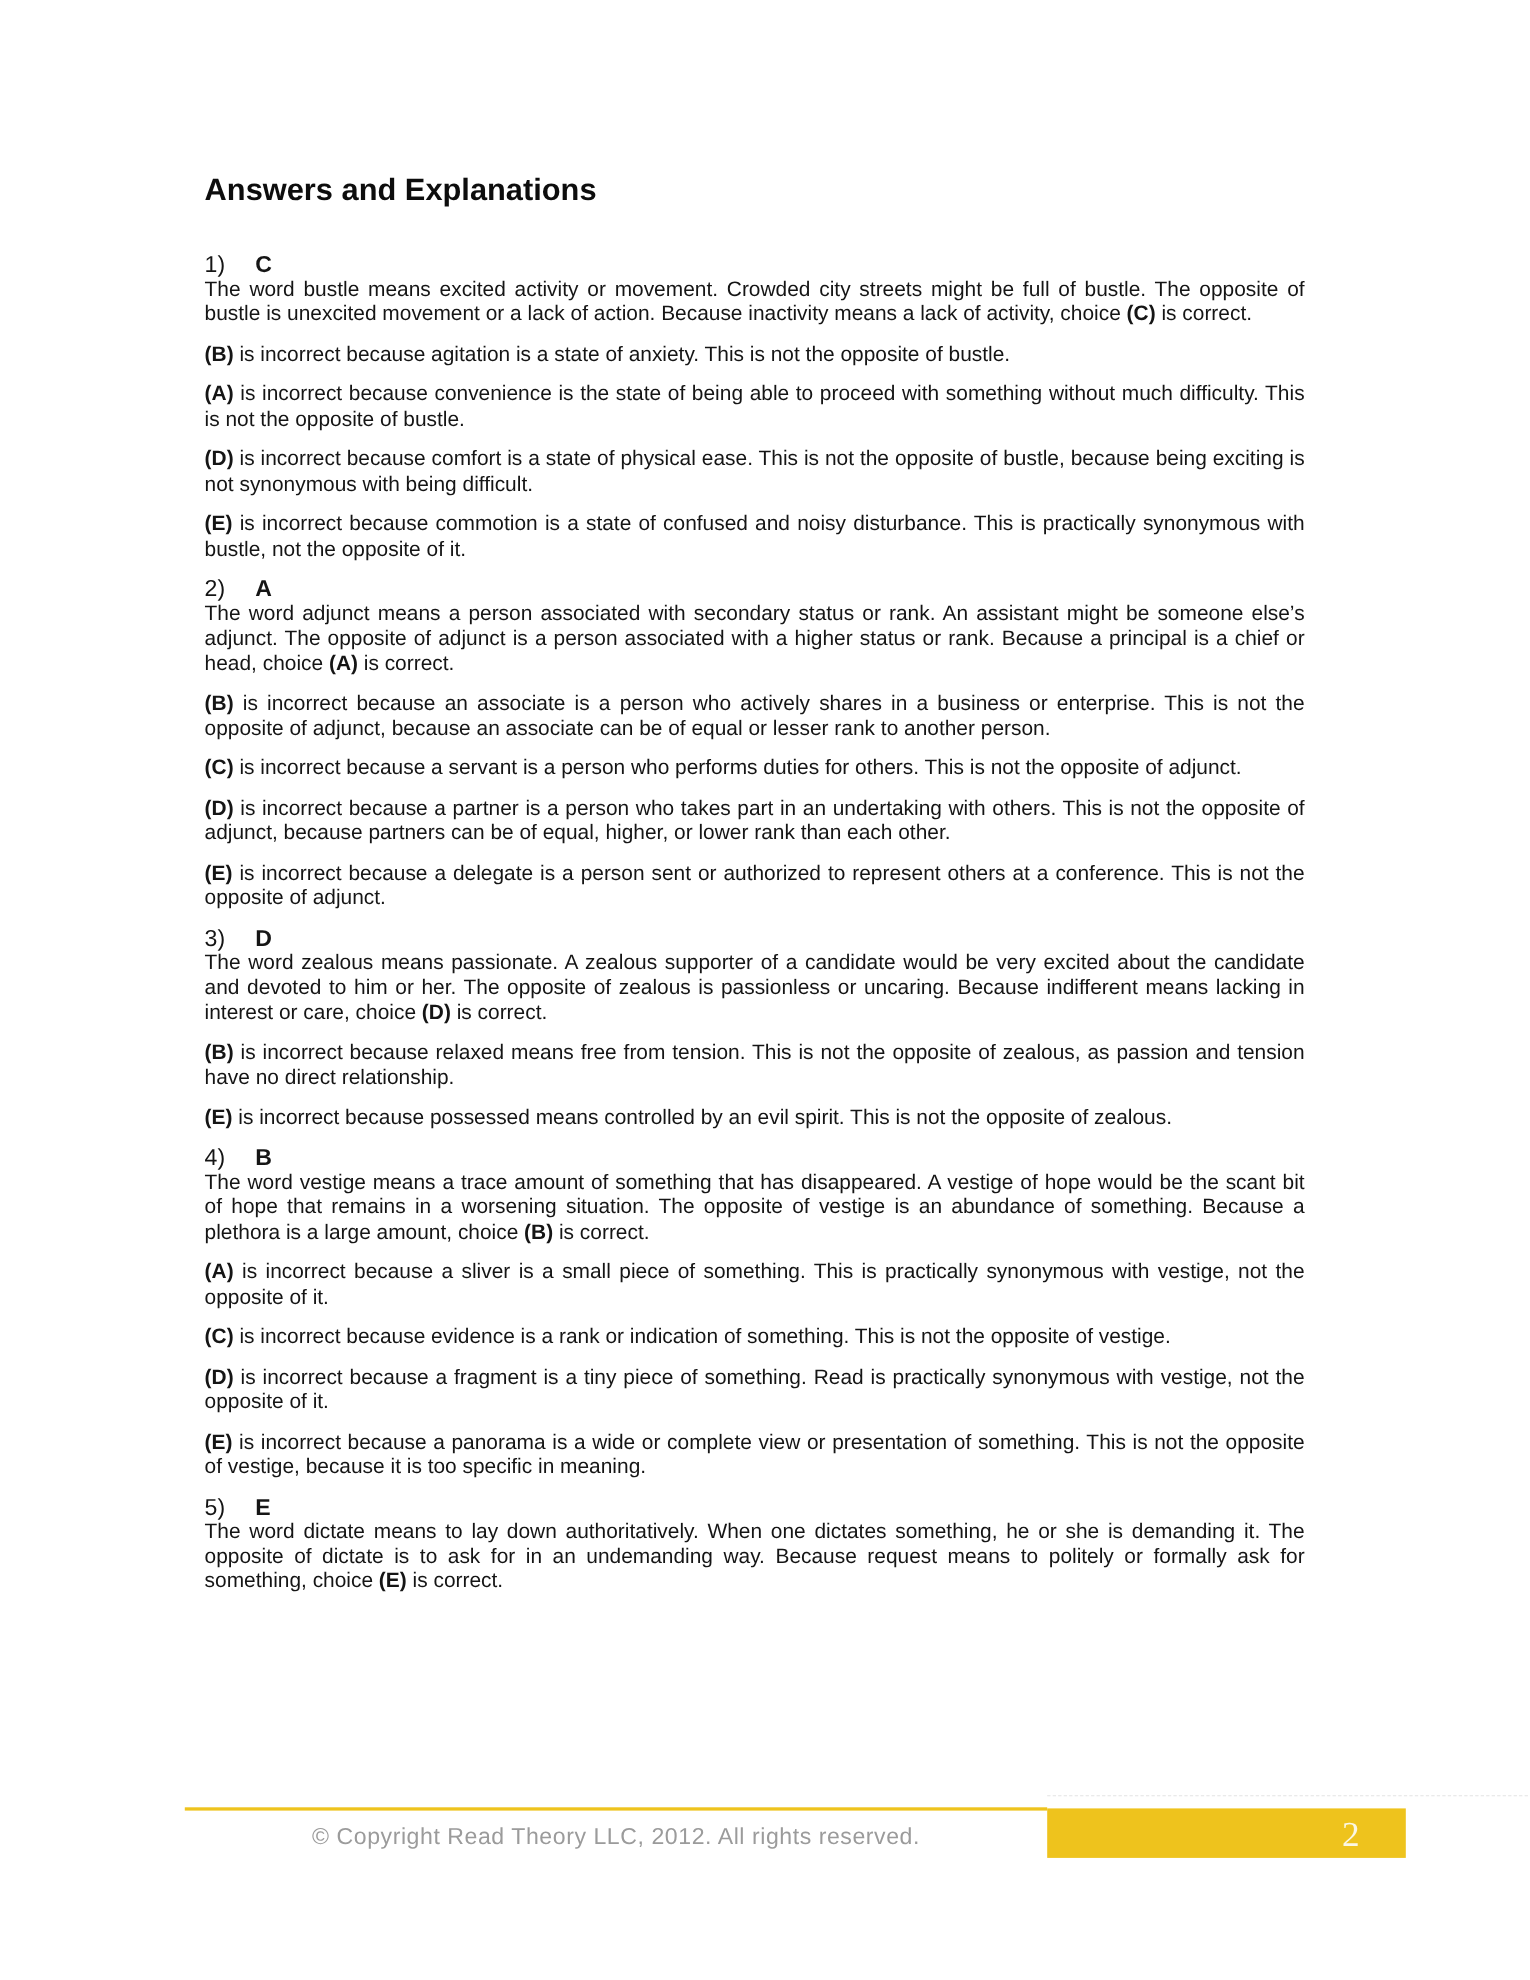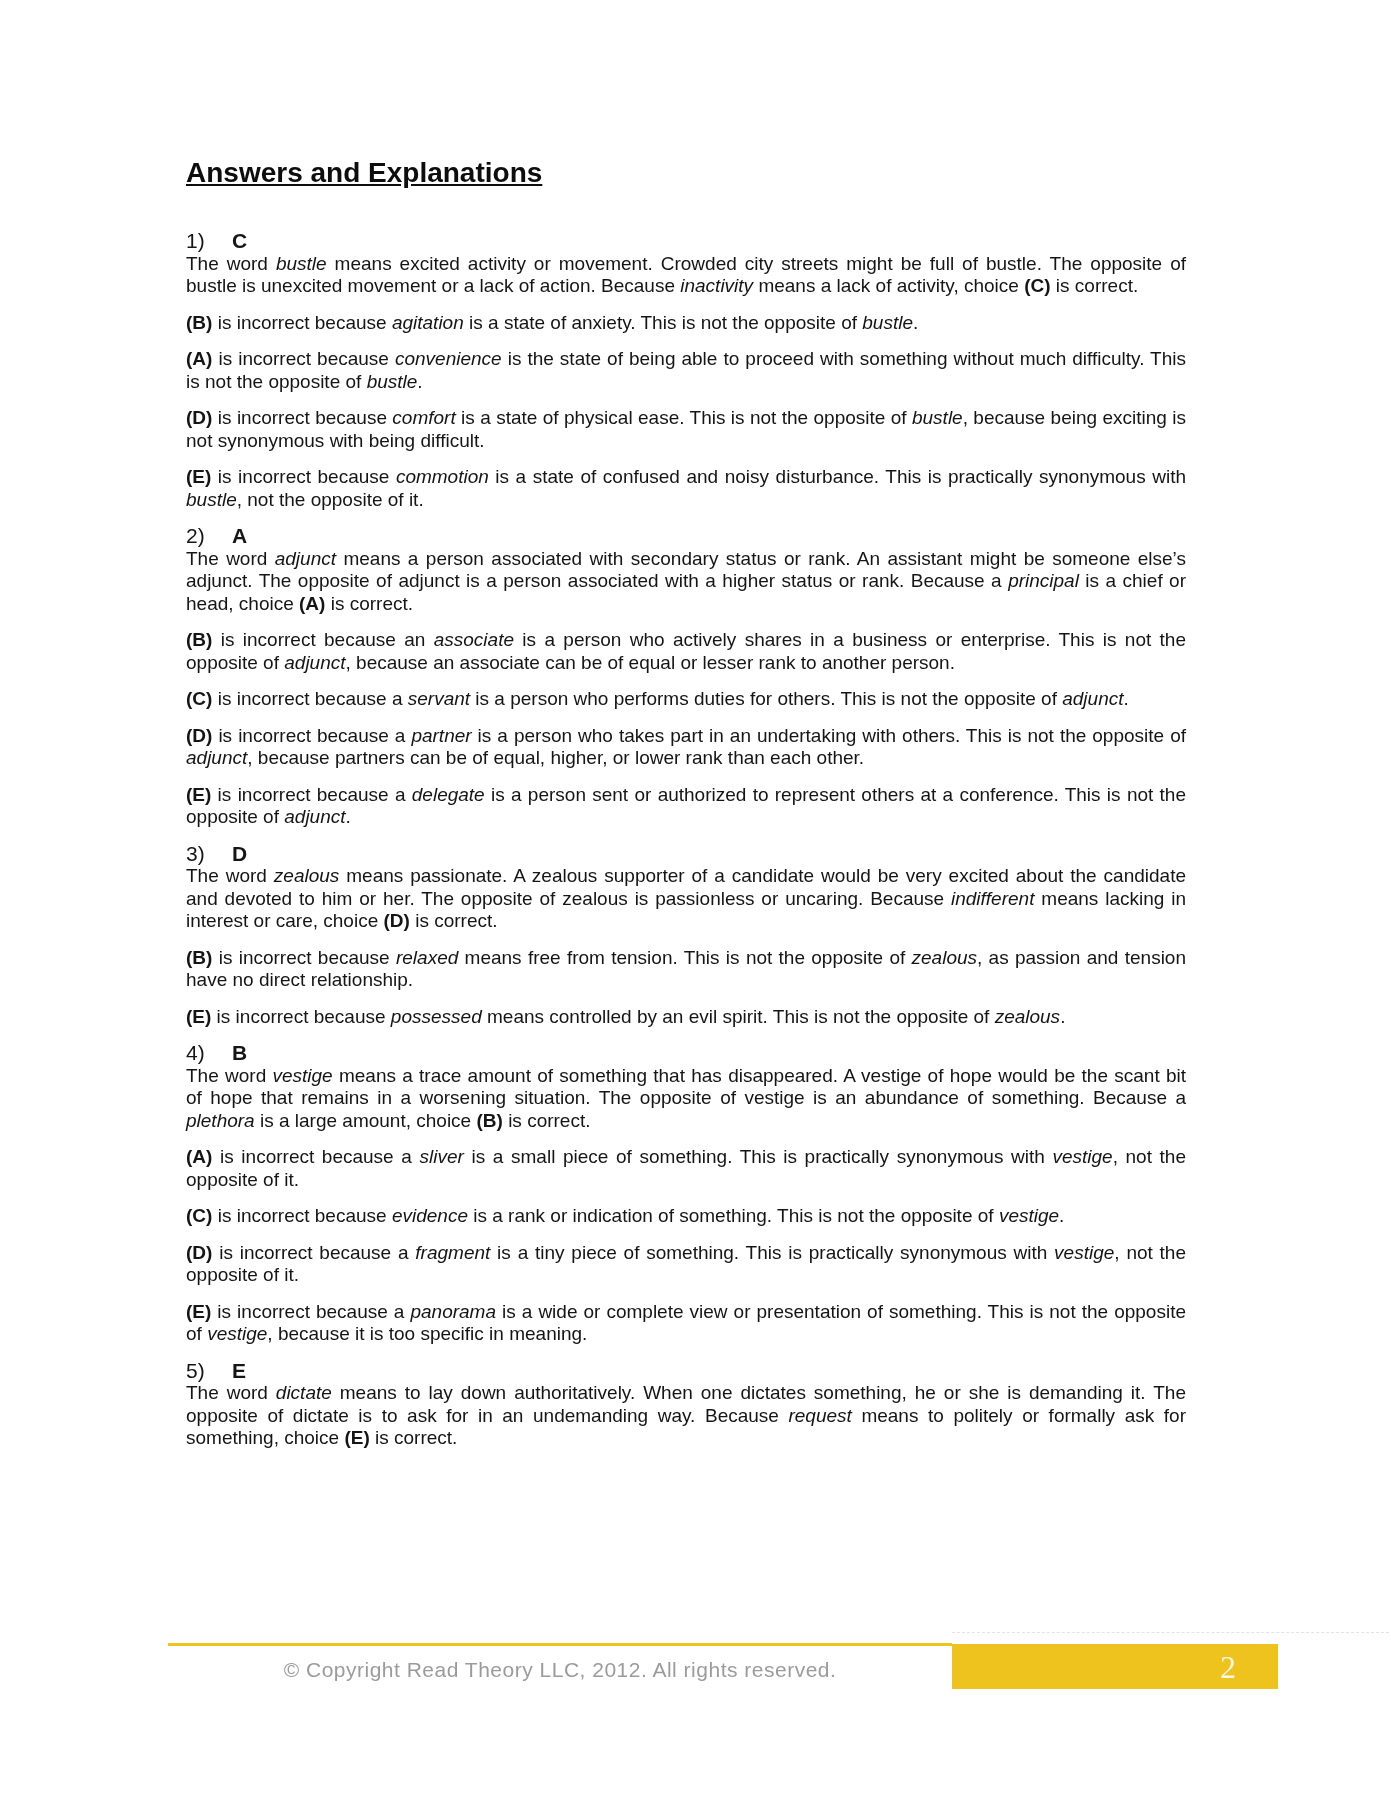--- a/index.html
+++ b/index.html
@@ -24,38 +24,37 @@
     position: absolute;
     left: 186px; top: 156px;
     width: 1000px;
   }
   .doc-title {
     font-size: 28px;
     font-weight: bold;
     color: #0d0d0d;
     margin: 0 0 40px 0;
     line-height: 34px;
-    text-decoration: underline;
   }
   .question { margin: 0; }
   .question + .question { margin-top: 2px; }
   .q-header {
     font-size: 21px;
     line-height: 22.5px;
     margin: 0;
   }
   .q-num { display: inline-block; width: 46px; }
   .q-ans { font-weight: bold; }
   .q-para {
     font-size: 19px;
     line-height: 22.5px;
     margin: 0 0 14px 0;
     text-align: justify;
   }
-  .q-para .it { font-style: italic; }
+  .q-para .it { }
   .q-para .bd { font-weight: bold; }
   .footer {
     position: absolute;
     left: 168px; top: 1643px;
     width: 1110px;
     display: flex;
     align-items: flex-start;
   }
   .footer-copy-cell {
     width: 784px;
@@ -123,21 +122,21 @@
           <div class="q-header"><span class="q-num">3)</span><span class="q-ans">D</span></div>
           <p class="q-para"><span>The word </span><span class="it">zealous</span><span> means passionate. A zealous supporter of a candidate would be very excited about the candidate and devoted to him or her. The opposite of zealous is passionless or uncaring. Because </span><span class="it">indifferent</span><span> means lacking in interest or care, choice </span><span class="bd">(D)</span><span> is correct.</span></p>
           <p class="q-para"><span class="bd">(B)</span><span> is incorrect because </span><span class="it">relaxed</span><span> means free from tension. This is not the opposite of </span><span class="it">zealous</span><span>, as passion and tension have no direct relationship.</span></p>
           <p class="q-para"><span class="bd">(E)</span><span> is incorrect because </span><span class="it">possessed</span><span> means controlled by an evil spirit. This is not the opposite of </span><span class="it">zealous</span><span>.</span></p>
         </div>
         <div class="question">
           <div class="q-header"><span class="q-num">4)</span><span class="q-ans">B</span></div>
           <p class="q-para"><span>The word </span><span class="it">vestige</span><span> means a trace amount of something that has disappeared. A vestige of hope would be the scant bit of hope that remains in a worsening situation. The opposite of vestige is an abundance of something. Because a </span><span class="it">plethora</span><span> is a large amount, choice </span><span class="bd">(B)</span><span> is correct.</span></p>
           <p class="q-para"><span class="bd">(A)</span><span> is incorrect because a </span><span class="it">sliver</span><span> is a small piece of something. This is practically synonymous with </span><span class="it">vestige</span><span>, not the opposite of it.</span></p>
           <p class="q-para"><span class="bd">(C)</span><span> is incorrect because </span><span class="it">evidence</span><span> is a rank or indication of something. This is not the opposite of </span><span class="it">vestige</span><span>.</span></p>
-          <p class="q-para"><span class="bd">(D)</span><span> is incorrect because a </span><span class="it">fragment</span><span> is a tiny piece of something. This is practically synonymous with </span><span class="it">vestige</span><span>, not the opposite of it.</span></p>
+          <p class="q-para"><span class="bd">(D)</span><span> is incorrect because a </span><span class="it">fragment</span><span> is a tiny piece of something. Read is practically synonymous with </span><span class="it">vestige</span><span>, not the opposite of it.</span></p>
           <p class="q-para"><span class="bd">(E)</span><span> is incorrect because a </span><span class="it">panorama</span><span> is a wide or complete view or presentation of something. This is not the opposite of </span><span class="it">vestige</span><span>, because it is too specific in meaning.</span></p>
         </div>
         <div class="question">
           <div class="q-header"><span class="q-num">5)</span><span class="q-ans">E</span></div>
           <p class="q-para"><span>The word </span><span class="it">dictate</span><span> means to lay down authoritatively. When one dictates something, he or she is demanding it. The opposite of dictate is to ask for in an undemanding way. Because </span><span class="it">request</span><span> means to politely or formally ask for something, choice </span><span class="bd">(E)</span><span> is correct.</span></p>
         </div>
       </div>
   </div>
 
   <div class="footer">

